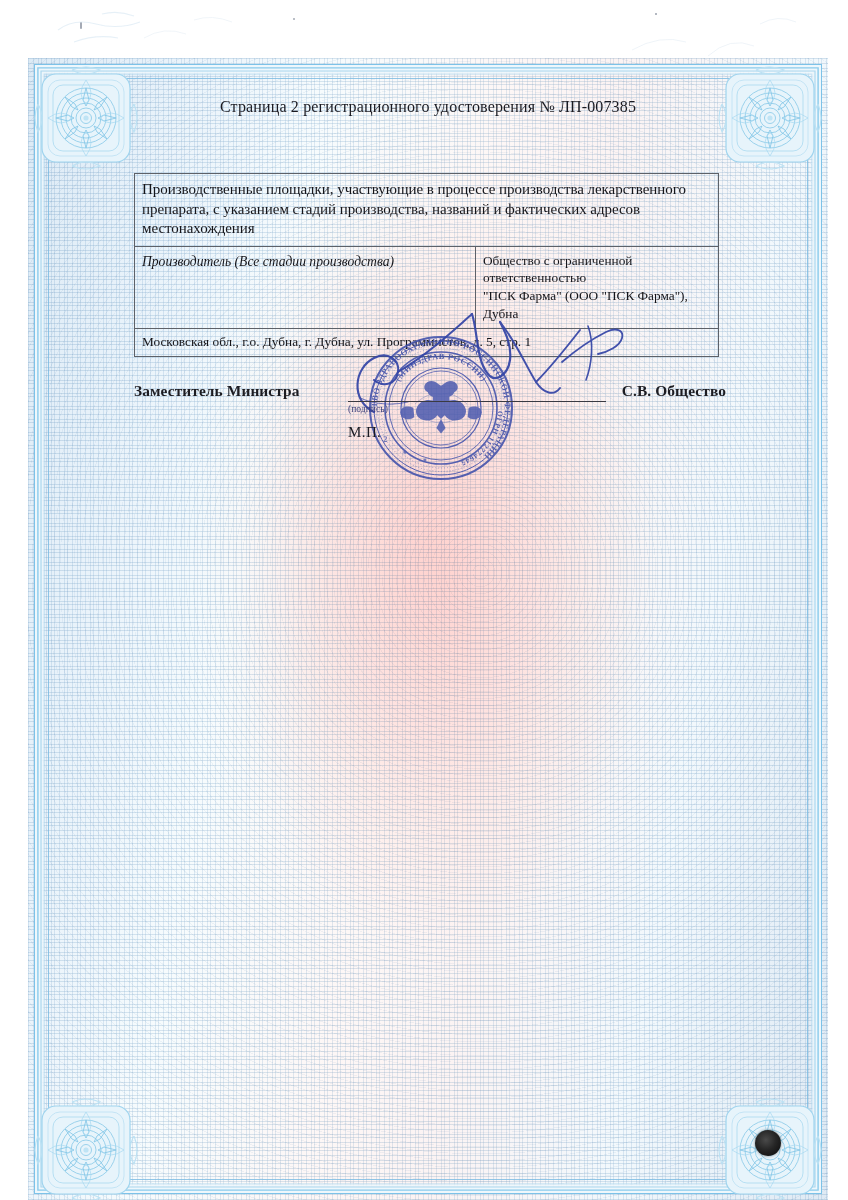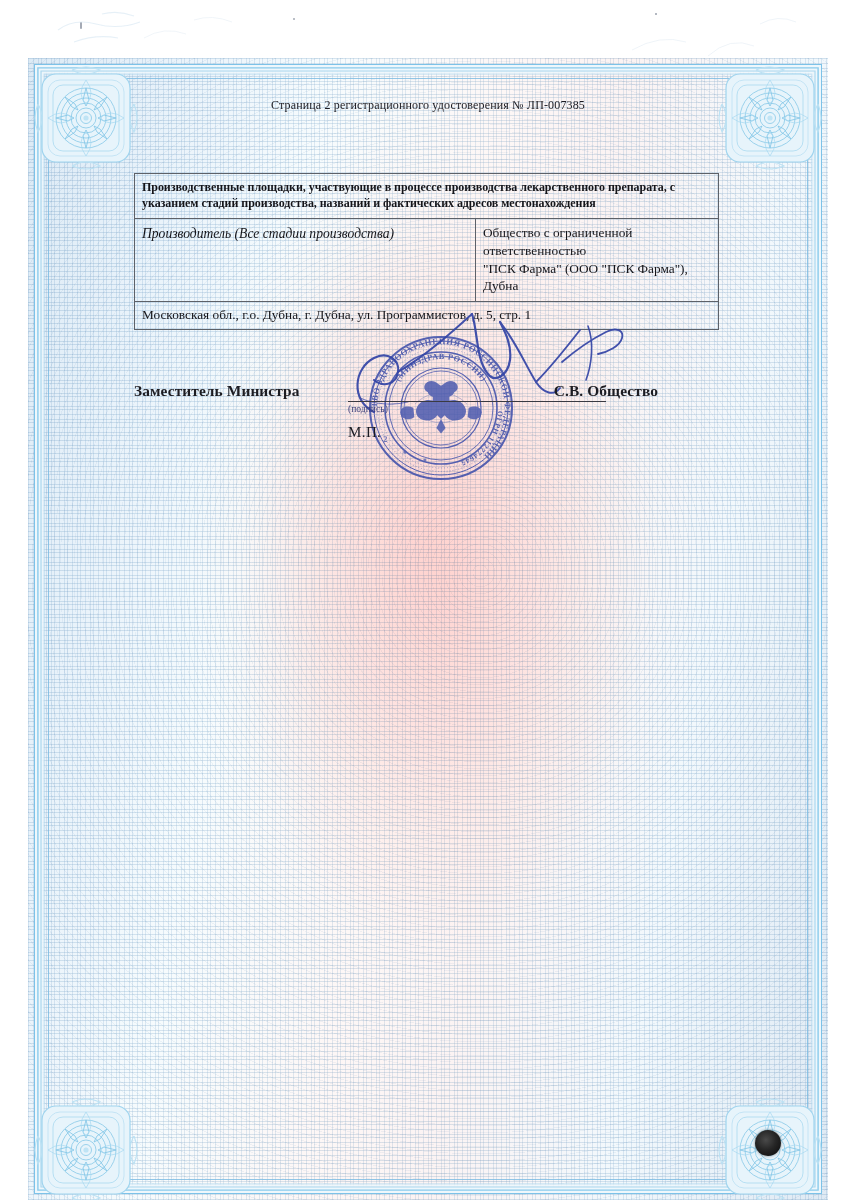--- a/index.html
+++ b/index.html
@@ -115,21 +115,21 @@
     position: absolute;
     inset: 0;
     color: #1c1c22;
   }
 
   .doc-header {
     position: absolute;
     left: 0; right: 0;
     top: 40px;
     text-align: center;
-    font-size: 12px;
+    font-size: 16px;
     letter-spacing: 0.15px;
     color: #1b1b22;
   }
 
   
   .prod-table {
     position: absolute;
     left: 106px;
     top: 115px;
     width: 584px;
@@ -139,22 +139,22 @@
   .prod-table td {
     border: 1px solid #5d6168;
     padding: 5px 7px 6px 7px;
     vertical-align: top;
     font-size: 13.3px;
     line-height: 1.27;
     color: #15151a;
     background: transparent;
   }
   .prod-table .th-cell {
-    font-weight: bold;
-    font-size: 12px;
+    font-weight: normal;
+    font-size: 15px;
     line-height: 1.30;
     letter-spacing: -0.05px;
     padding: 6px 1px 7px 7px;
   }
   .prod-table .stage-cell {
     font-style: italic;
     width: 341px;
     font-size: 13.6px;
     padding-top: 6px;
   }
@@ -166,21 +166,21 @@
     font-size: 13.3px;
     padding-top: 5px;
     padding-bottom: 5px;
   }
 
   
   .sig-row {
     position: absolute;
     left: 106px;
     top: 324px;
-    width: 524px;
+    width: 592px;
     height: 30px;
   }
   .sig-title {
     position: absolute;
     left: 0;
     top: 0;
     font-weight: bold;
     font-size: 15.4px;
     letter-spacing: 0.1px;
     white-space: nowrap;

